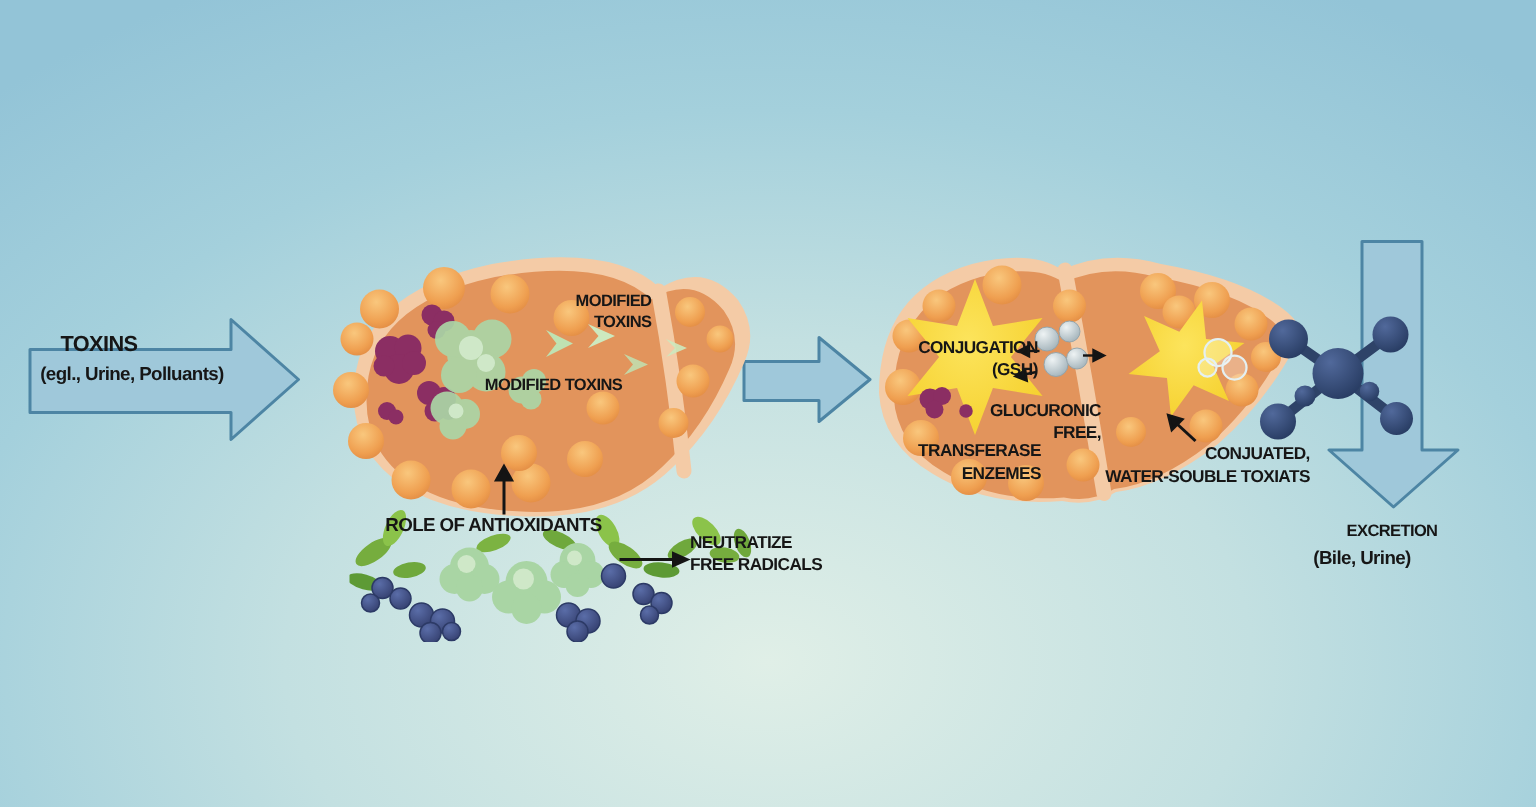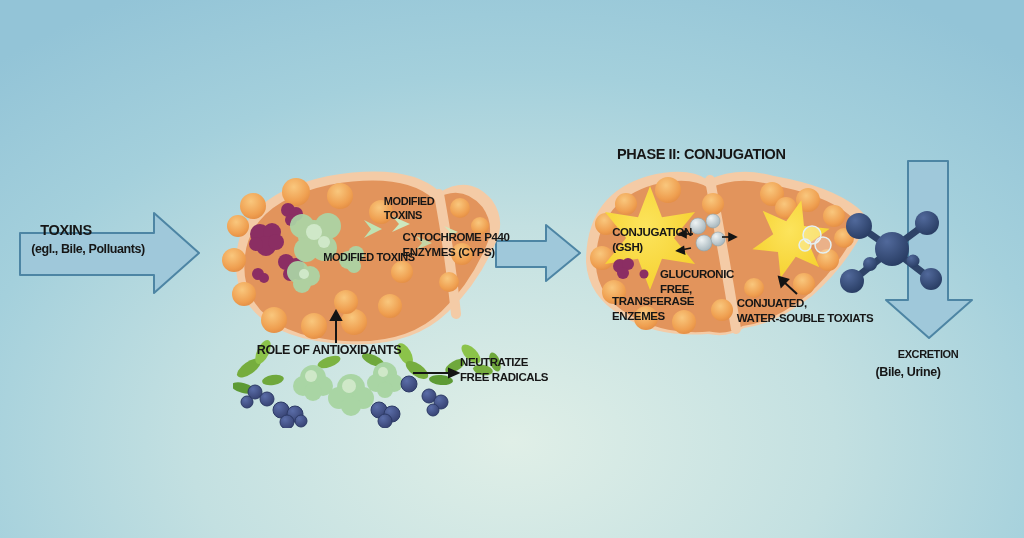--- a/index.html
+++ b/index.html
@@ -4,21 +4,21 @@
 <style>
   html,body{margin:0;padding:0;}
   #stage{
     position:relative;width:1024px;height:538px;overflow:hidden;
     background:radial-gradient(ellipse 75% 95% at 50% 82%, #e0efe7 0%, #c3e0e1 42%, #a4d0dc 72%, #93c4d7 100%);
     font-family:"Liberation Sans",sans-serif;
   }
   .abs{position:absolute;}
   .lbl{
     position:absolute;font-family:"Liberation Sans",sans-serif;font-weight:700;
-    color:#161616;letter-spacing:-0.4px;white-space:pre-line;text-align:left;
+    color:#161616;letter-spacing:-0.4px;white-space:pre-line;text-align:right;
     transform:translateX(-50%);line-height:1.28;z-index:30;
   }
   .lbl.la{transform:none;text-align:left;}
   .t15{font-size:14.5px;}
   .t13{font-size:12.5px;}
   .t12{font-size:11.5px;}
   .t11{font-size:11px;}
   svg{display:block;}
 </style>
 </head>
@@ -291,33 +291,30 @@
         <polygon points="336,311 331,320 341,320"></polygon>
         <line x1="413" y1="373" x2="451" y2="373"></line>
         <polygon points="458,373 449,369 449,377"></polygon>
         <line x1="797" y1="294" x2="784" y2="282"></line>
         <polygon points="779,277 788,279.6 781.3,286.4"></polygon>
       </g>
     </svg>
   </div>
 
   <div class="lbl t15" style="left:66px;top:221px">TOXINS</div>
-  <div class="lbl t13" style="left:88px;top:241px">(egl., Bile, Polluants)</div>
+  <div class="lbl t13" style="left:88px;top:241px">(egl., Urine, Polluants)</div>
 
   <div class="lbl t11" style="left:409px;top:194px">MODIFIED
 TOXINS</div>
-  <div class="lbl t12" style="left:456px;top:230px">CYTOCHROME P440
-ENZYMES (CYPS)</div>
   <div class="lbl t11" style="left:369px;top:250px">MODIFIED TOXINS</div>
 
   <div class="lbl t13" style="left:329px;top:342px">ROLE OF ANTIOXIDANTS</div>
   <div class="lbl t12 la" style="left:460px;top:355px">NEUTRATIZE
 FREE RADICALS</div>
 
-  <div class="lbl t15 la" style="left:617px;top:145px">PHASE II: CONJUGATION</div>
   <div class="lbl t12" style="left:652px;top:225px">CONJUGATION
 (GSH)</div>
   <div class="lbl t12" style="left:697px;top:267px">GLUCURONIC
 FREE,</div>
   <div class="lbl t12" style="left:805px;top:296px">CONJUATED,
 WATER-SOUBLE TOXIATS</div>
   <div class="lbl t12" style="left:653px;top:294px">TRANSFERASE
 ENZEMES</div>
 
   <div class="lbl t13" style="left:928px;top:347px;font-size:11px">EXCRETION</div>

